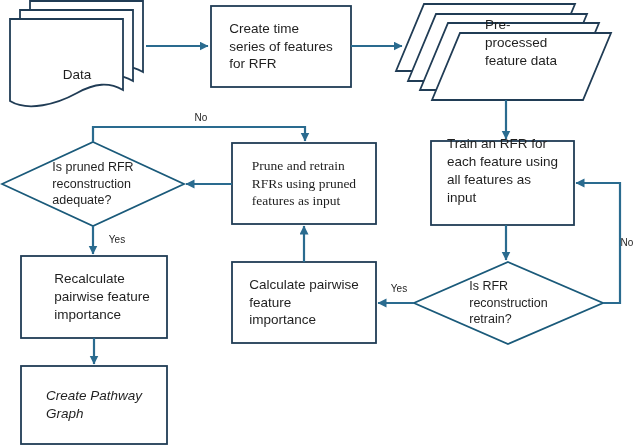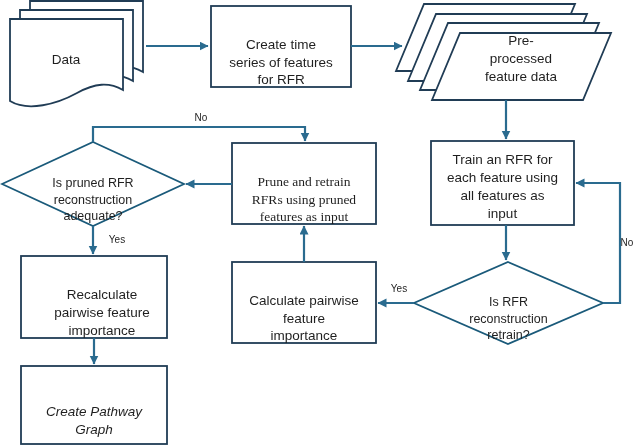--- a/index.html
+++ b/index.html
@@ -8,22 +8,22 @@
     background:var(--background,#ffffff);
     font-family:"Liberation Sans",sans-serif;
   }
   .stage svg{position:absolute;left:0;top:0;}
   .shape{fill:#ffffff;stroke:var(--shape-border,#203c55);stroke-width:1.8;}
   .diamond{stroke:var(--diamond-border,#1a5a7a);}
   .conn{fill:none;stroke:var(--connector,#2a6b8f);stroke-width:2.2;}
   .arrowhead{fill:var(--connector,#2a6b8f);stroke:none;}
   .node-label{
     position:absolute;display:flex;align-items:center;justify-content:center;
-    text-align:center;white-space:pre-line;color:var(--text,#1f1f1f);
-    font-size:13.5px;line-height:1.33;pointer-events:none;margin-top:16px;
+    white-space:pre-line;color:var(--text,#1f1f1f);
+    font-size:13.5px;line-height:1.33;pointer-events:none;
   }
   .edge-label{
     position:absolute;display:flex;align-items:center;justify-content:center;
     text-align:right;color:var(--text,#1f1f1f);
     font-size:10px;line-height:1;pointer-events:none;
   }
 </style>
 </head>
 <body>
 
@@ -67,21 +67,21 @@
     <path class="conn" marker-end="url(#arrow)" d="M506,225 V260"></path>
     <path class="conn" marker-end="url(#arrow)" d="M603,303 H620 V183 H576"></path>
     <path class="conn" marker-end="url(#arrow)" d="M414,303 H378"></path>
     <path class="conn" marker-end="url(#arrow)" d="M304,262 V226"></path>
     <path class="conn" marker-end="url(#arrow)" d="M232,184 H186"></path>
     <path class="conn" marker-end="url(#arrow)" d="M93,142 V127 H305 V141"></path>
     <path class="conn" marker-end="url(#arrow)" d="M93,226 V254"></path>
     <path class="conn" marker-end="url(#arrow)" d="M94,338 V364"></path>
   </svg>
 
-  <div class="node-label" style="left:10px;top:5px;width:112px;height:78px;">Data</div>
+  <div class="node-label" style="left:10px;top:36px;width:134px;height:78px;">Data</div>
   <div class="node-label" style="left:211px;top:6px;width:140px;height:81px;">Create time
 series of features
 for RFR</div>
   <div class="node-label" style="left:446px;top:19px;width:150px;height:48px;">Pre-
 processed
 feature data</div>
   <div class="node-label" style="left:431px;top:141px;width:143px;height:60px;">Train an RFR for
 each feature using
 all features as
 input</div>

